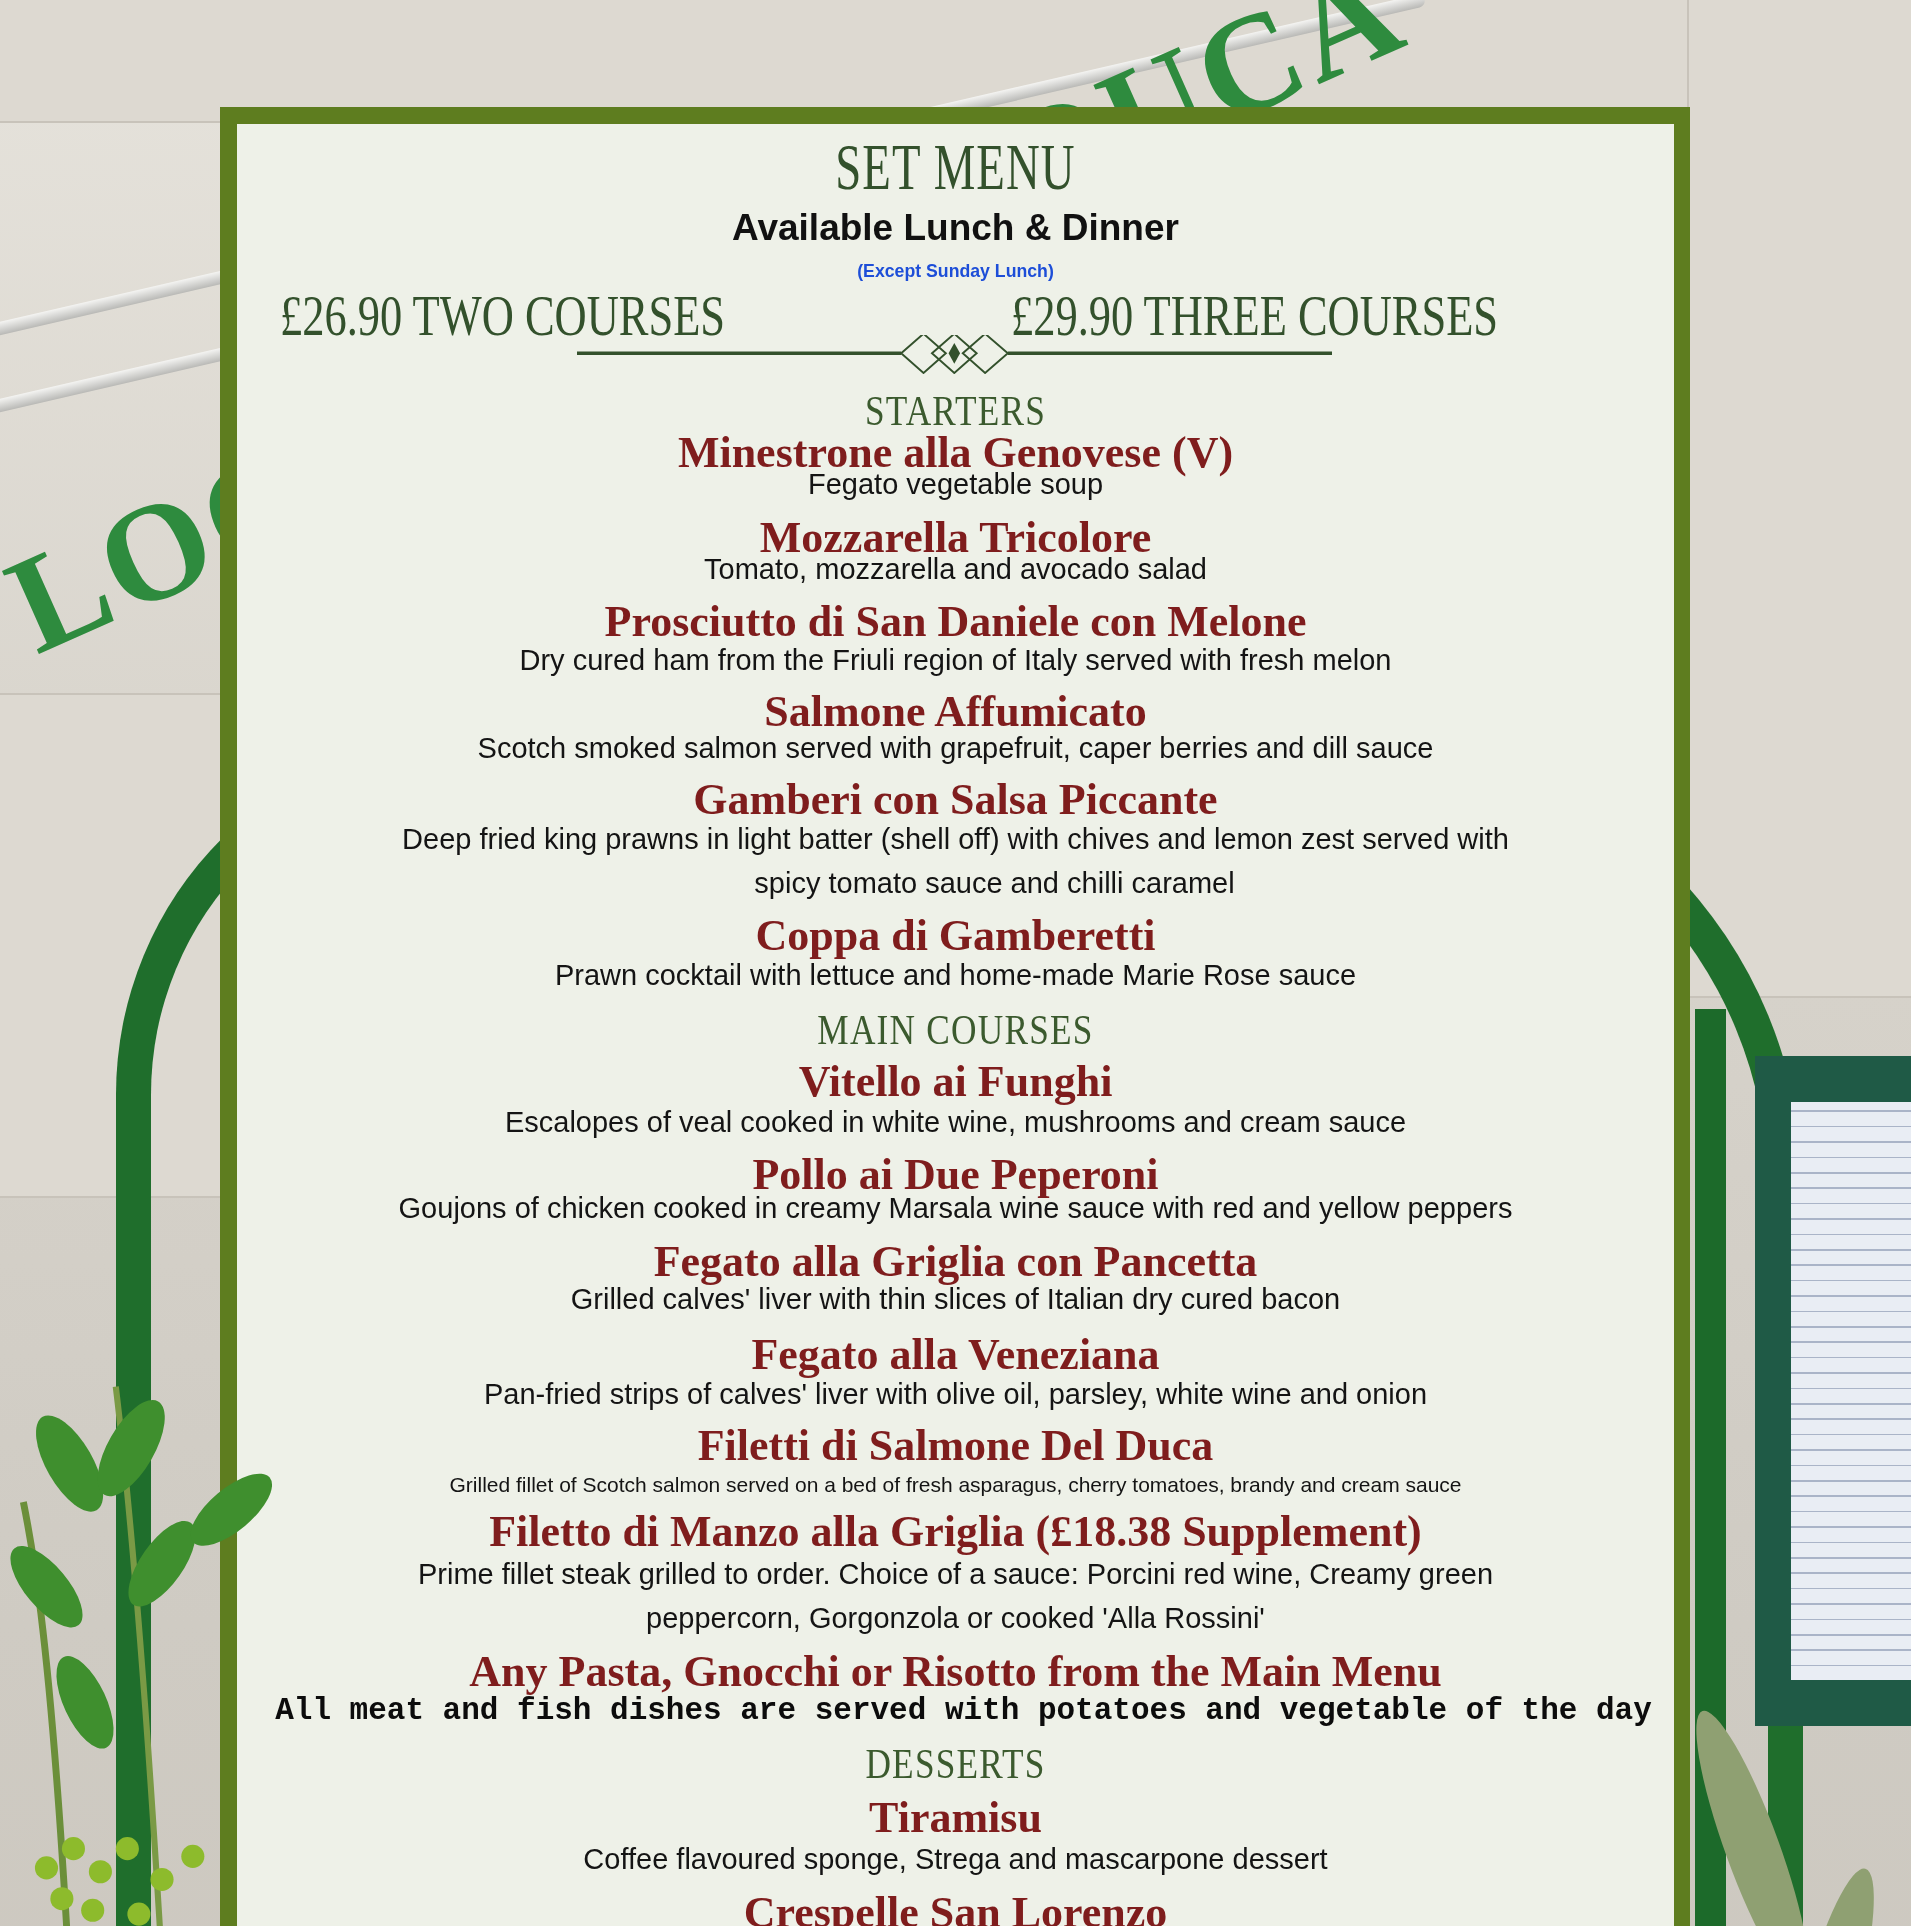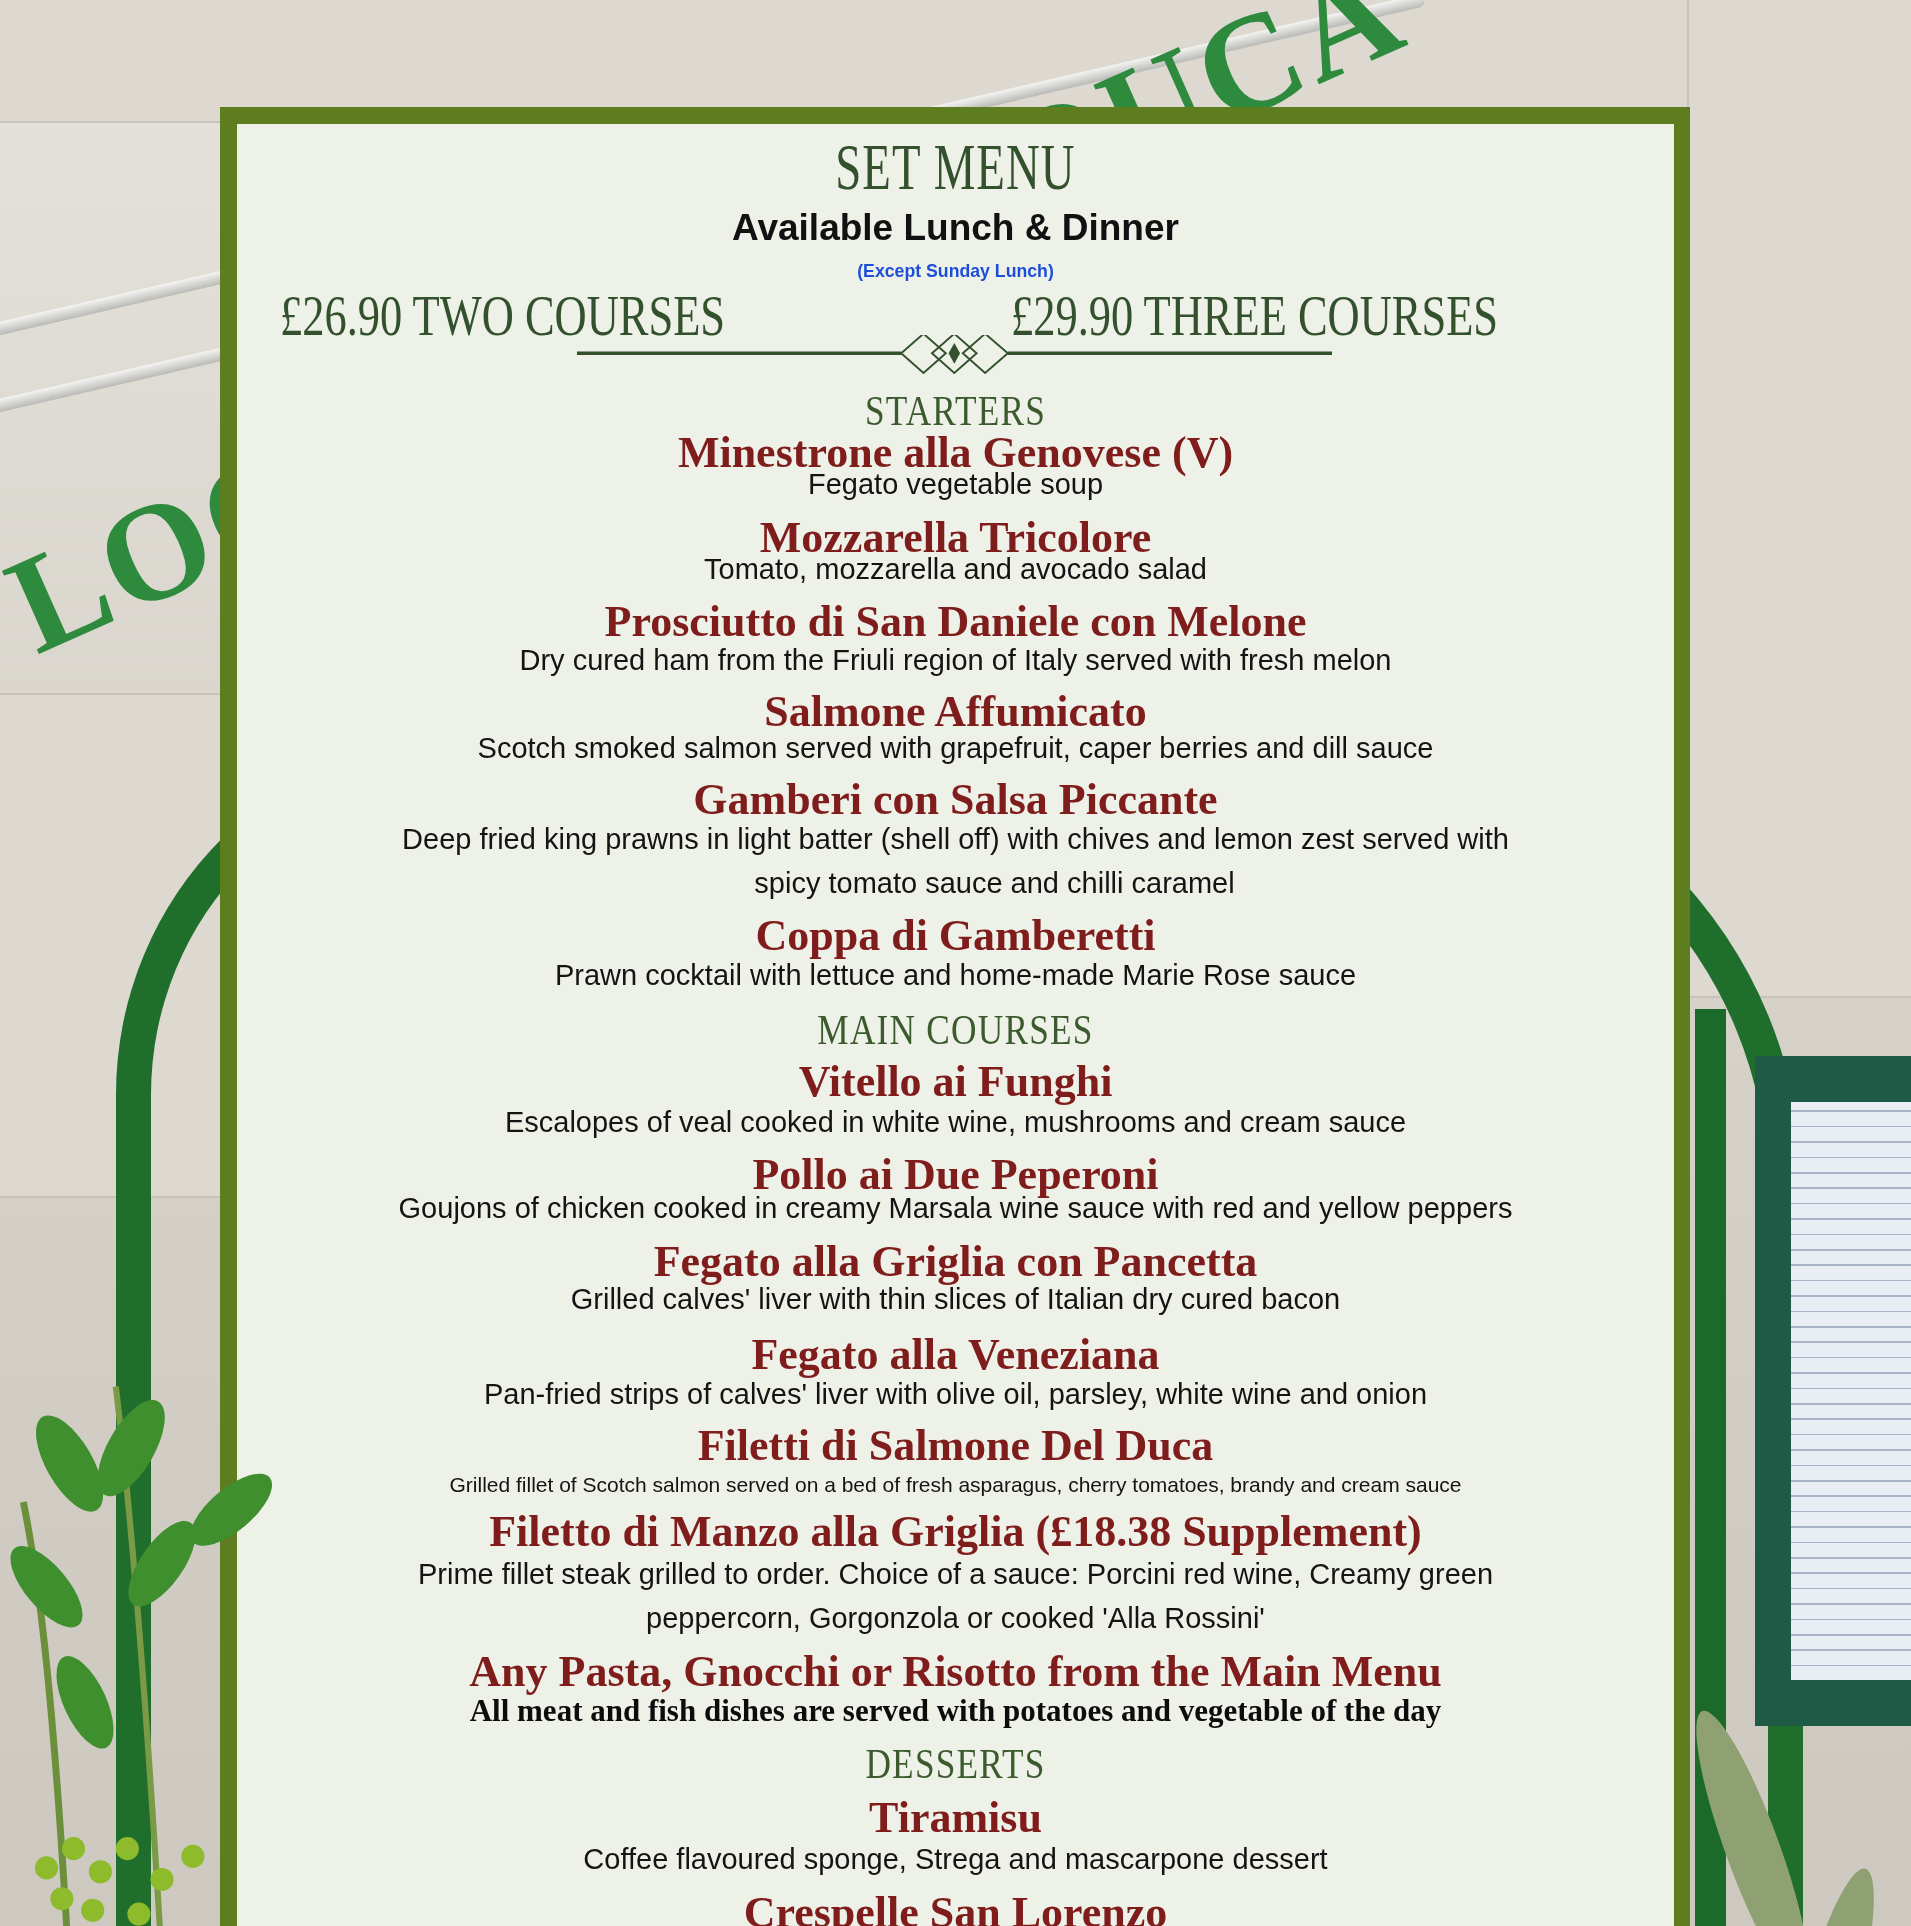--- a/index.html
+++ b/index.html
@@ -43,21 +43,21 @@
     transform:translateY(-50%); line-height:1;
   }
   .title { font-family:"Liberation Serif", serif; color:#33512c; font-size:65px; letter-spacing:1.5px; transform:translateY(-50%) scaleX(0.72); }
   .subtitle { font-family:"Liberation Sans", sans-serif; font-weight:bold; color:#111; font-size:37px; }
   .note { font-family:"Liberation Sans", sans-serif; font-weight:bold; color:#1d4ed8; font-size:17.7px; }
   .price { font-family:"Liberation Serif", serif; color:#33512c; font-size:57px; top:315px; width:auto; }
   .section { font-family:"Liberation Serif", serif; color:#3b5a2e; font-size:43px; letter-spacing:1.5px; transform:translateY(-50%) scaleX(0.82); }
   .dish { font-family:"Liberation Serif", serif; font-weight:bold; color:#7f1d1d; font-size:44px; }
   .desc { font-family:"Liberation Sans", sans-serif; color:#141414; font-size:29px; }
   .desc.small { font-size:21px; }
-  .note2 { font-family:Liberation Serif, serif; font-weight:bold; color:#0c0c0c; font-size:31px; }
+  .note2 { font-family:Liberation Mono, monospace; font-weight:bold; color:#0c0c0c; font-size:31px;padding-left:8px; }
 
   .divider { position:absolute; left:577px; top:335px; width:755px; height:39px; }
 
   
   .deco { position:absolute; pointer-events:none; }
 </style>
 </head>
 <body>
 
 <div class="bg">

